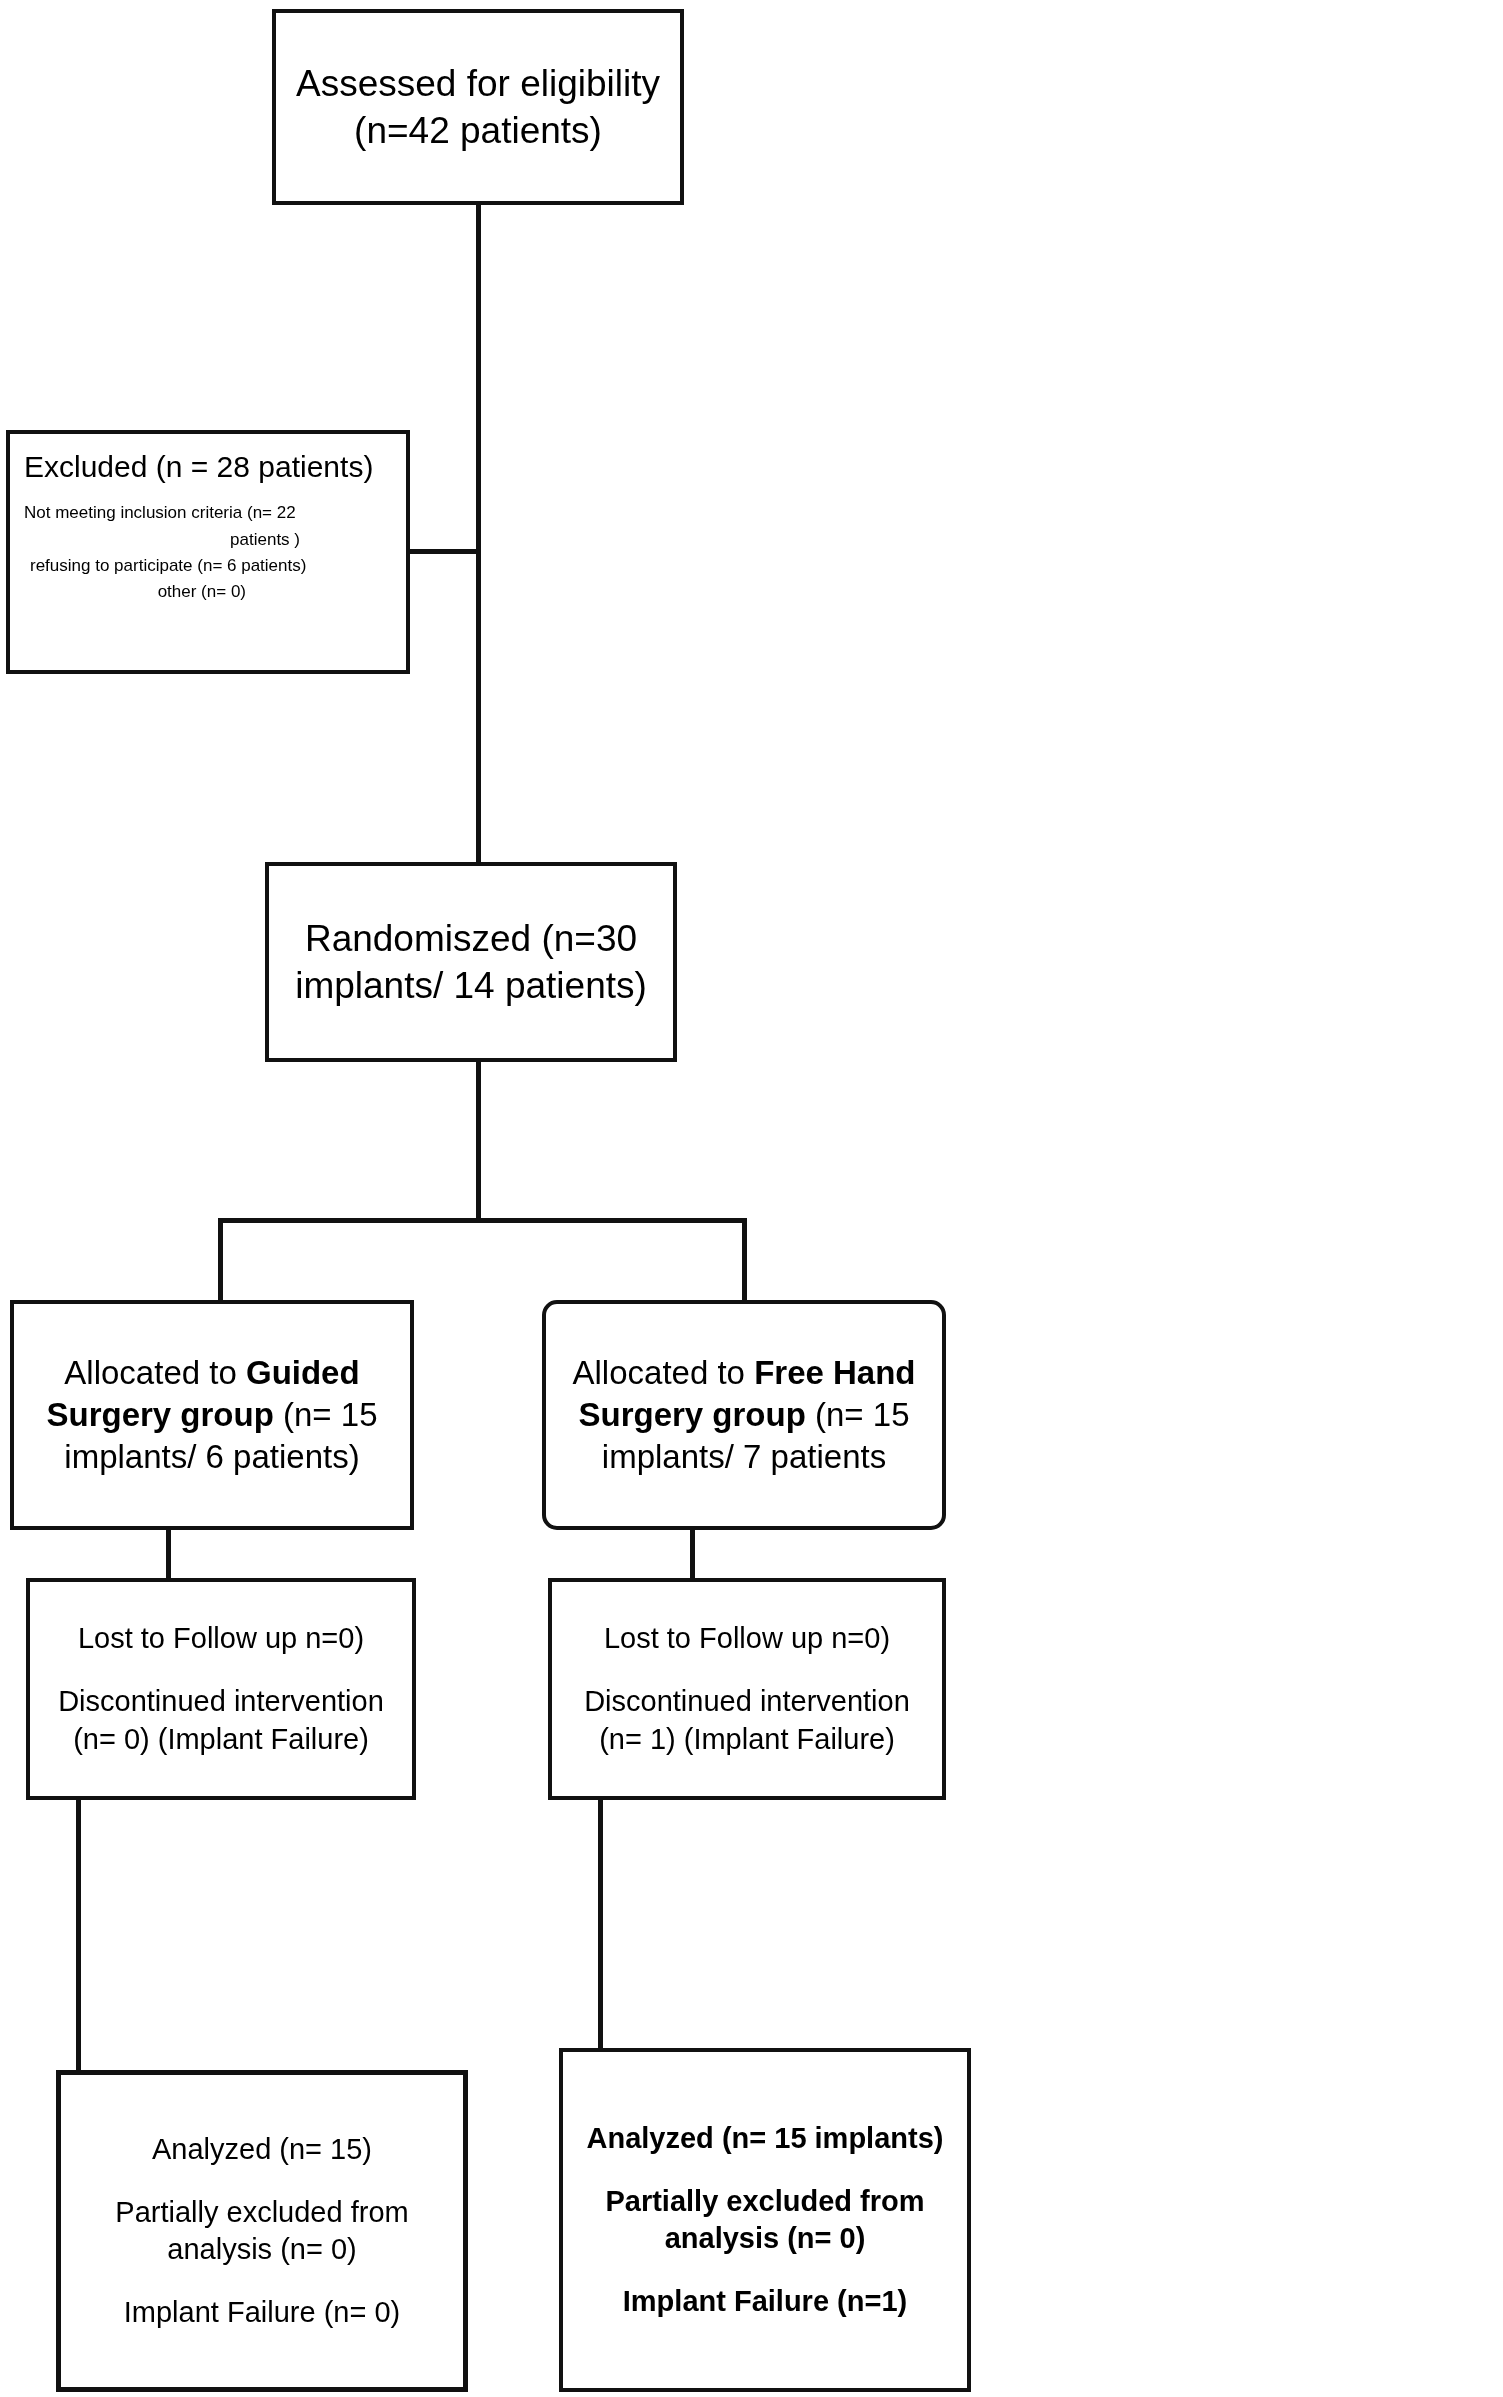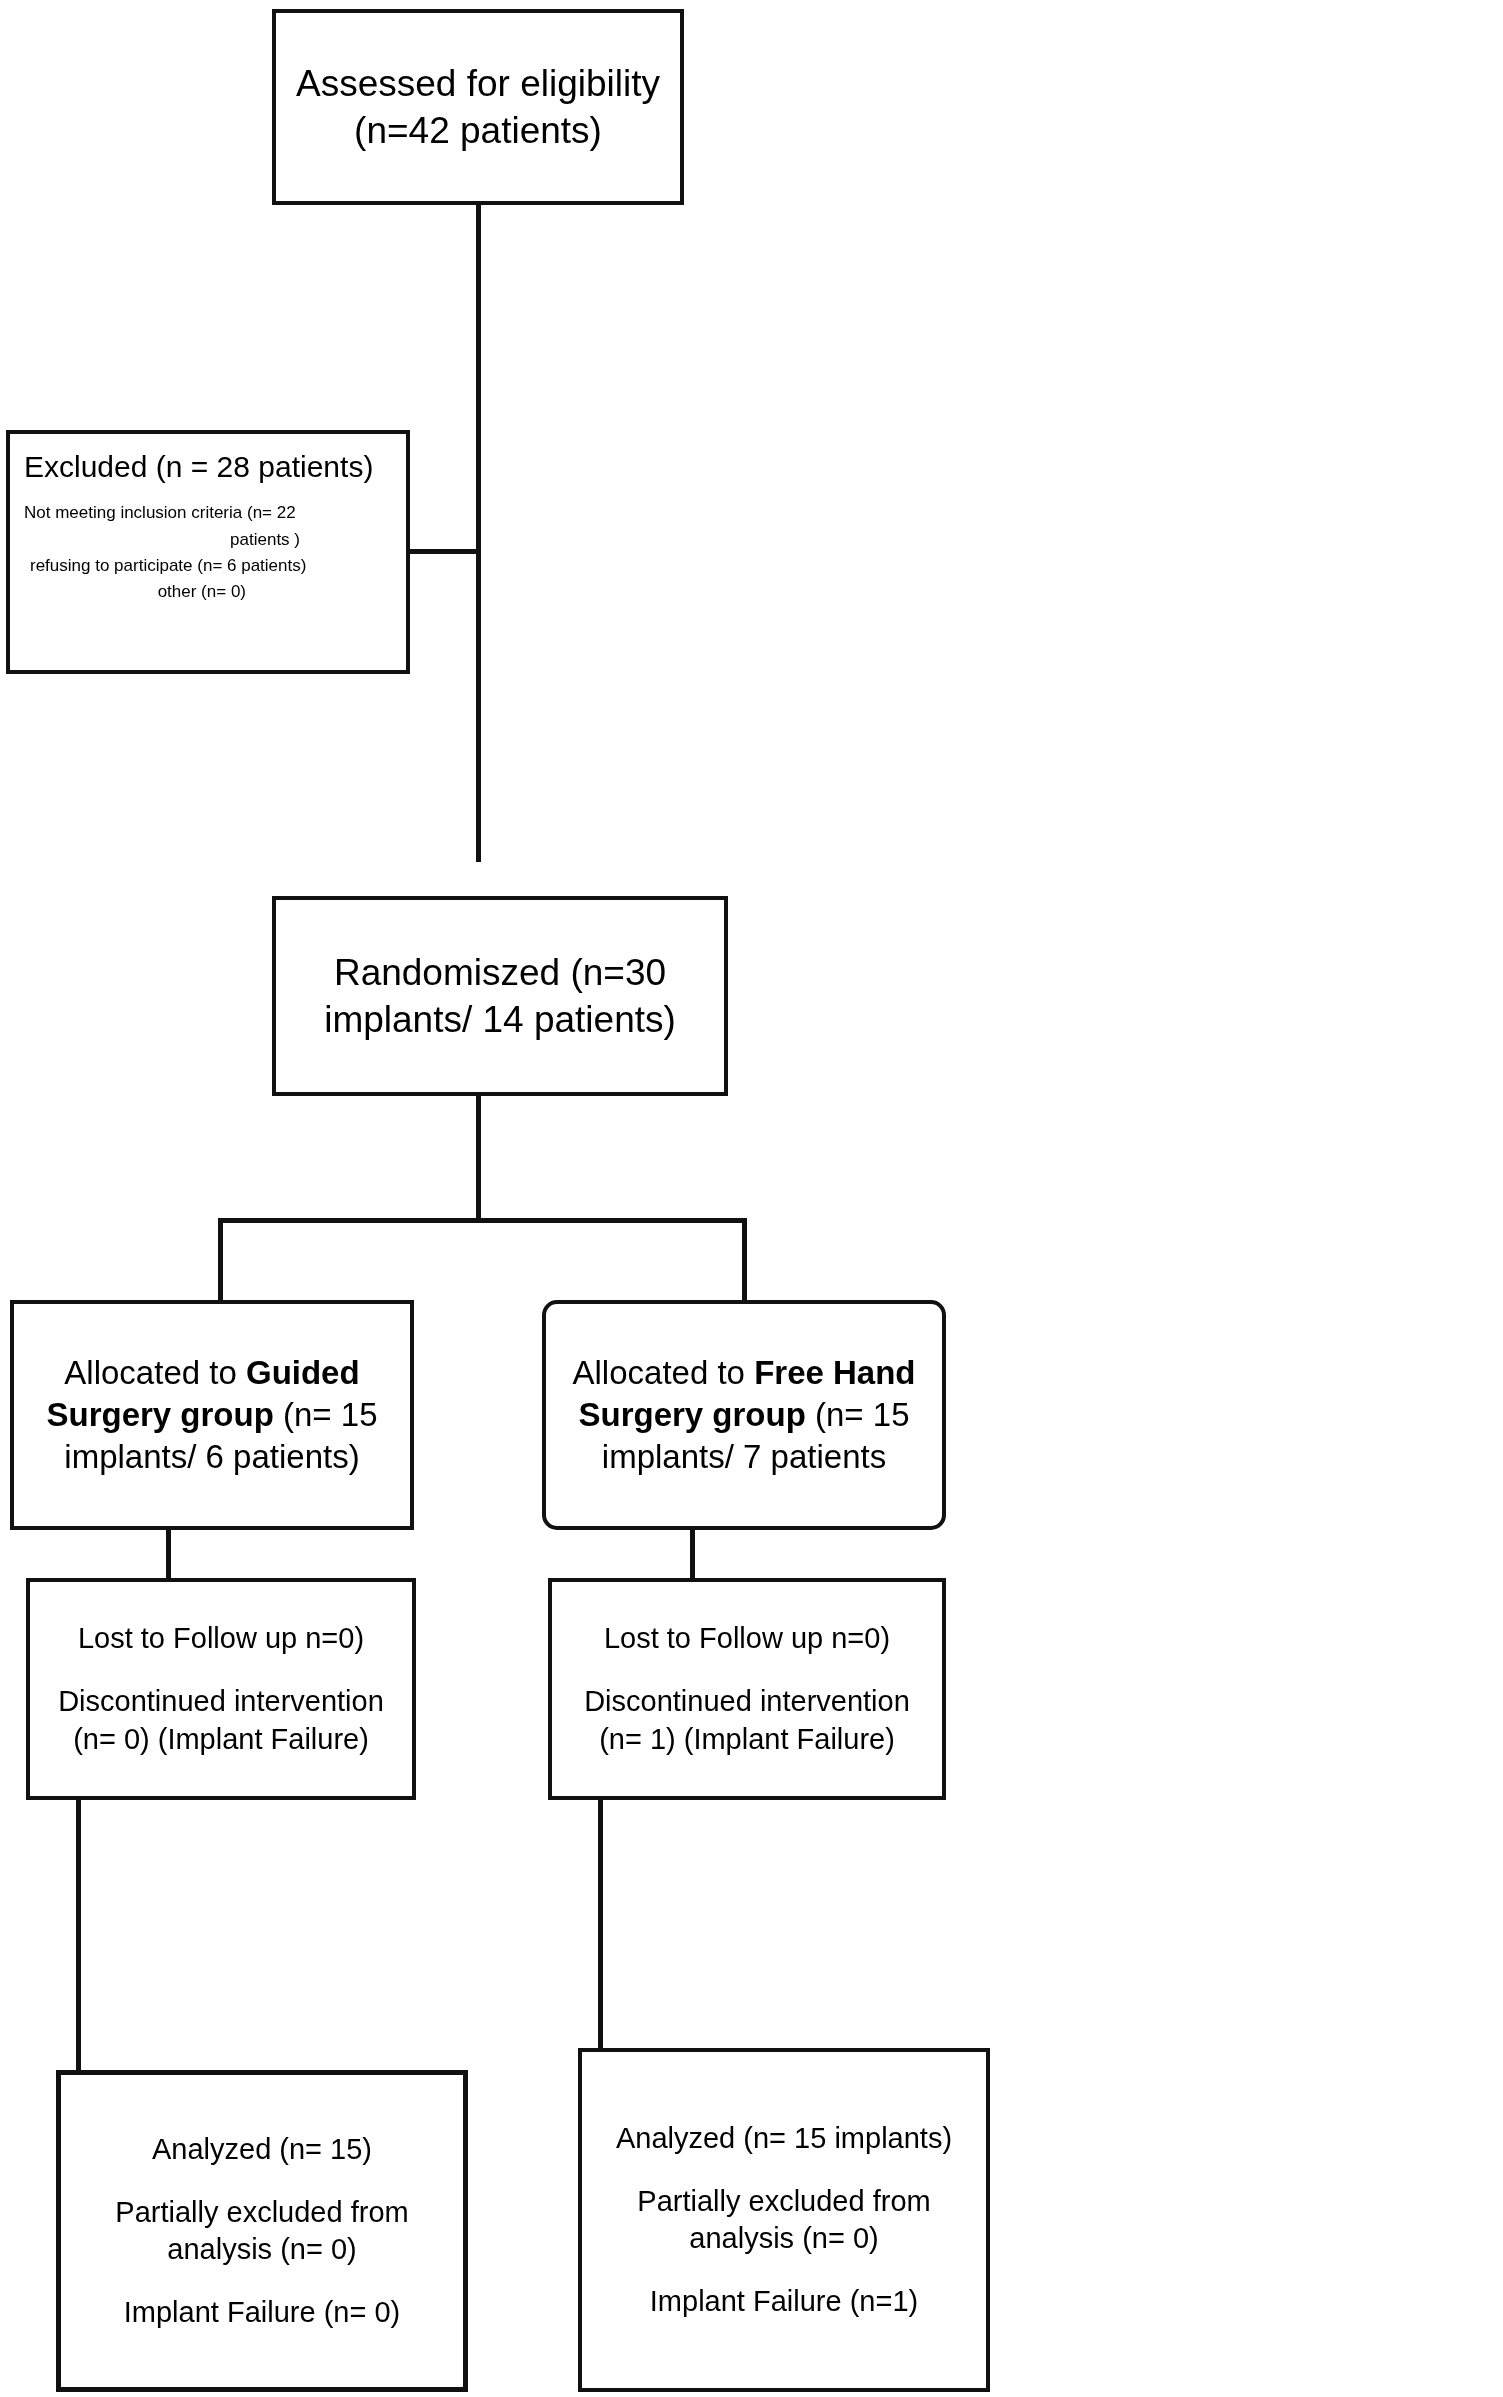--- a/index.html
+++ b/index.html
@@ -52,23 +52,22 @@
     text-align: center;
     line-height: 1.55;
     white-space: nowrap;
     overflow: hidden;
   }
   .b-excluded .sub.l1 { text-align: left; }
   .b-excluded .sub.l2 { text-align: right; padding-right: 96px; }
   .b-excluded .sub.l3 { text-align: left; padding-left: 6px; }
   .b-excluded .sub.l4 { text-align: right; padding-right: 150px; }
   .b-random {
-    left: 272px; top: 862px; width: 456px; height: 200px;
+    left: 265px; top: 862px; width: 412px; height: 200px;
     font-size: 37px;
-    margin-top: 34px;
   }
   .b-alloc-left {
     left: 10px; top: 1300px; width: 404px; height: 230px;
     font-size: 33px; padding: 0 8px;
   }
   .b-alloc-right {
     left: 542px; top: 1300px; width: 404px; height: 230px;
     font-size: 33px; padding: 0 8px; border-radius: 15px;
   }
   .b-lost-left {
@@ -78,22 +77,22 @@
   .b-lost-right {
     left: 548px; top: 1578px; width: 398px; height: 222px;
     font-size: 29px; padding: 0 8px;
   }
   .b-analyzed-left {
     left: 56px; top: 2070px; width: 412px; height: 322px;
     font-size: 29px; padding: 0 8px;
     border-width: 5px;
   }
   .b-analyzed-right {
-    left: 578px; top: 2048px; width: 412px; height: 344px;
-    font-size: 29px; padding: 0 8px;
+    left: 559px; top: 2048px; width: 412px; height: 344px;
+    font-size: 29px; padding: 0 8px; font-weight: bold;
   }
   .gap { height: 26px; }
   .bold { font-weight: bold; }
   
   .ln {
     position: absolute;
     background: #111111;
     z-index: 1;
   }
   .v { width: 5px; }

